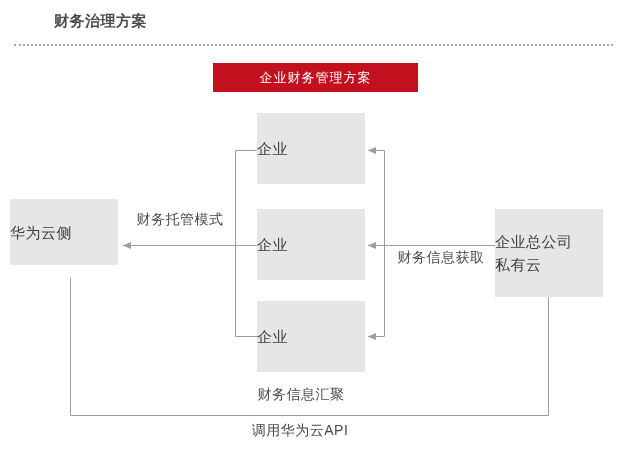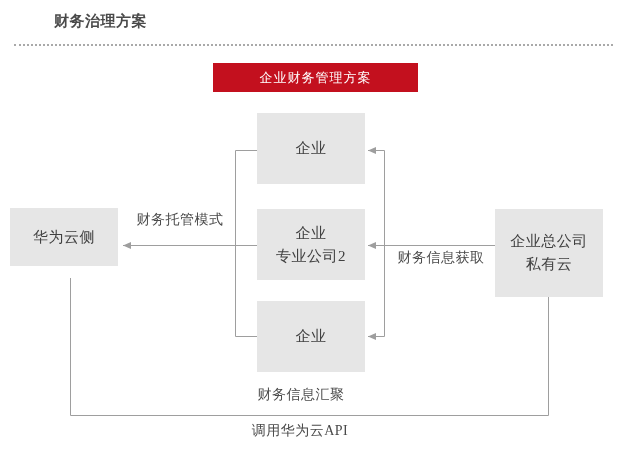--- a/index.html
+++ b/index.html
@@ -47,47 +47,46 @@
     display:flex; align-items:center; justify-content:center;
   }
   .node{
     position:absolute;
     background:var(--box-bg);
     color:var(--text);
     font-size:15px;
     line-height:23px;
     letter-spacing:.5px;
     display:flex; flex-direction:column;
-    align-items:center; justify-content:center;
+    align-items:flex-start; justify-content:center;
     text-align:center;
-    font-family:Liberation Serif, serif;
   }
   .node-c1{left:257px; top:113px; width:108px; height:71px;}
   .node-c2{left:257px; top:209px; width:108px; height:71px;}
   .node-c3{left:257px; top:301px; width:108px; height:71px;}
-  .node-hw{left:10px;  top:208px; width:108px; height:58px;}
+  .node-hw{left:10px;  top:199px; width:108px; height:66px;}
   .node-hq{left:495px; top:209px; width:108px; height:88px;}
   .wires{
     position:absolute;
     left:0; top:0;
     width:627px; height:455px;
     pointer-events:none;
   }
   .edge-label{
     position:absolute;
     font-size:14px;
     color:var(--label);
     letter-spacing:.5px;
     white-space:nowrap;
     text-align:center;
   }
   .lbl-hosting{left:128px; top:211px; width:104px;}
   .lbl-fetch{left:389px; top:249px; width:104px;}
   .lbl-aggregate{left:249px; top:386px; width:104px;}
-  .lbl-api{left:248px; top:422px; width:104px;font-family:Liberation Serif, serif;}
+  .lbl-api{left:248px; top:422px; width:104px;}
 </style>
 </head>
 <body>
 
 <div class="canvas">
 
   <div class="page-title">财务治理方案</div>
   <div class="dotted-sep"></div>
 
   <div class="banner">
@@ -120,21 +119,20 @@
   <div class="node node-hw">
     <span>华为云侧</span>
   </div>
 
   <div class="node node-c1">
     <span>企业</span>
   </div>
 
   <div class="node node-c2">
     <span>企业</span>
-    <span>专业公司2</span>
   </div>
 
   <div class="node node-c3">
     <span>企业</span>
   </div>
 
   <div class="node node-hq">
     <span>企业总公司</span>
     <span>私有云</span>
   </div>

